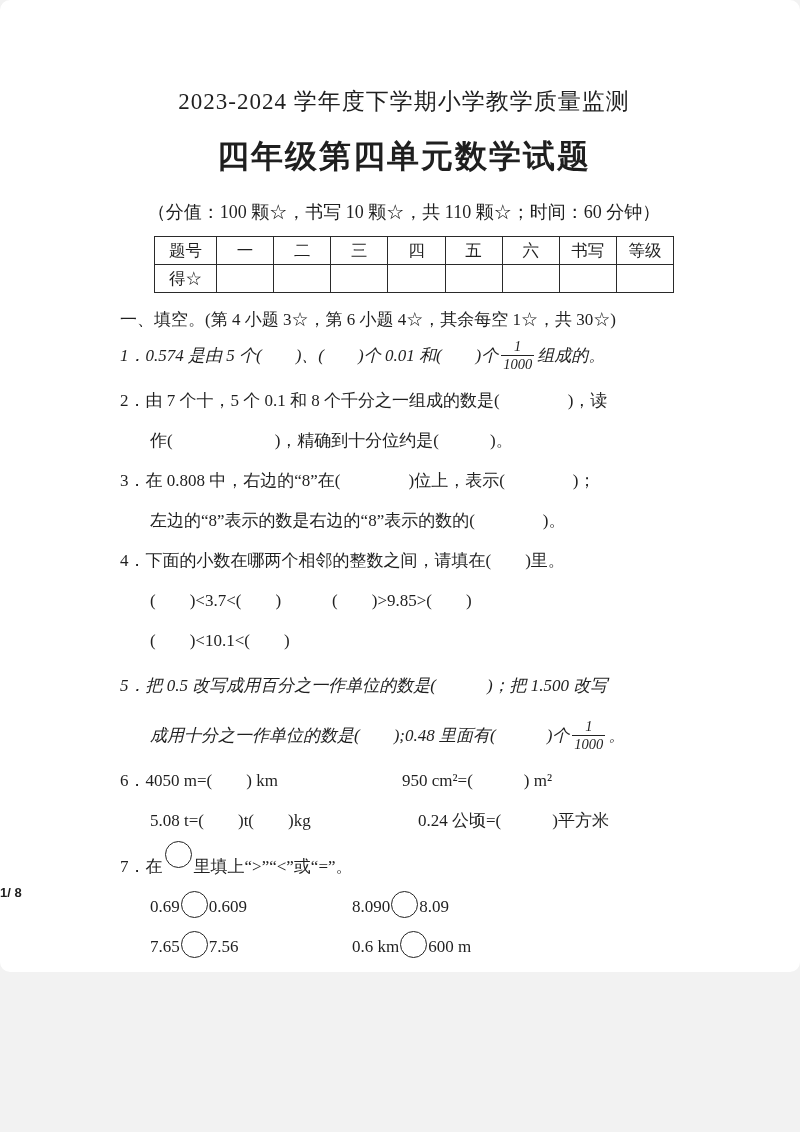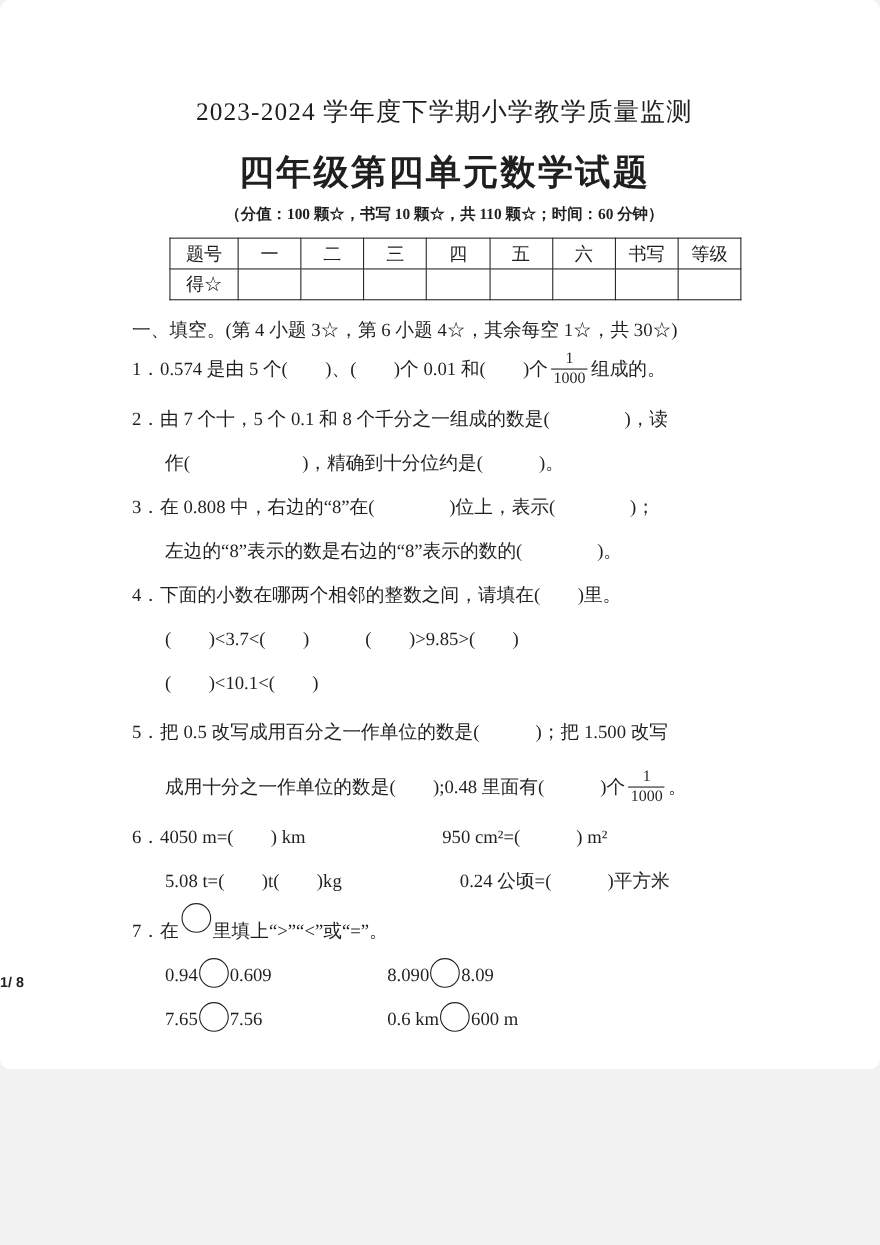--- a/index.html
+++ b/index.html
@@ -24,24 +24,23 @@
     font-weight: 400;
     white-space: nowrap;
   }
   .title2 {
     font-size: 32px;
     font-weight: 700;
     letter-spacing: 2px;
     margin-top: 18px;
   }
   .subtitle {
-    font-size: 14px;
-    margin-top: 7px;
-    white-space: nowrap;
-    font-weight: bold;
+    font-size: 18px;
+    margin-top: 21px;
+    white-space: nowrap;
   }
   table.score {
     border-collapse: collapse;
     margin: 12px 0 0 34px;
     table-layout: fixed;
     width: 520px;
   }
   table.score td {
     border: 1.6px solid #2a2a2a;
     height: 28px;
@@ -53,21 +52,21 @@
   .section-heading {
     margin-top: 15px;
     font-size: 17px;
     white-space: nowrap;
   }
   .question { font-size: 17px; }
   .qline {
     line-height: 40px;
     white-space: nowrap;
   }
-  .qline.tall { line-height: 50px; }
+  .qline.tall { line-height: 50px; font-style: italic; }
   .indent { padding-left: 30px; }
   .fraction {
     display: inline-block;
     vertical-align: middle;
     text-align: center;
     font-size: 14.5px;
     line-height: 1.15;
     margin: 0 3px;
     transform: translateY(-2px);
   }
@@ -177,21 +176,21 @@
         <span class="col-l-q6b">5.08 t=(　　)t(　　)kg</span>
         <span>0.24 公顷=(　　　)平方米</span>
       </div>
     </div>
 
     <div class="question">
       <div class="qline">
         <span>7．在</span><span class="circle raised"></span><span>里填上“&gt;”“&lt;”或“=”。</span>
       </div>
       <div class="qline cols indent">
-        <span class="col-l-q7"><span>0.94</span><span class="circle"></span><span>0.609</span></span>
+        <span class="col-l-q7"><span>0.69</span><span class="circle"></span><span>0.609</span></span>
         <span><span>8.090</span><span class="circle"></span><span>8.09</span></span>
       </div>
       <div class="qline cols indent">
         <span class="col-l-q7"><span>7.65</span><span class="circle"></span><span>7.56</span></span>
         <span><span>0.6 km</span><span class="circle"></span><span>600 m</span></span>
       </div>
     </div>
 
 
   </div>

